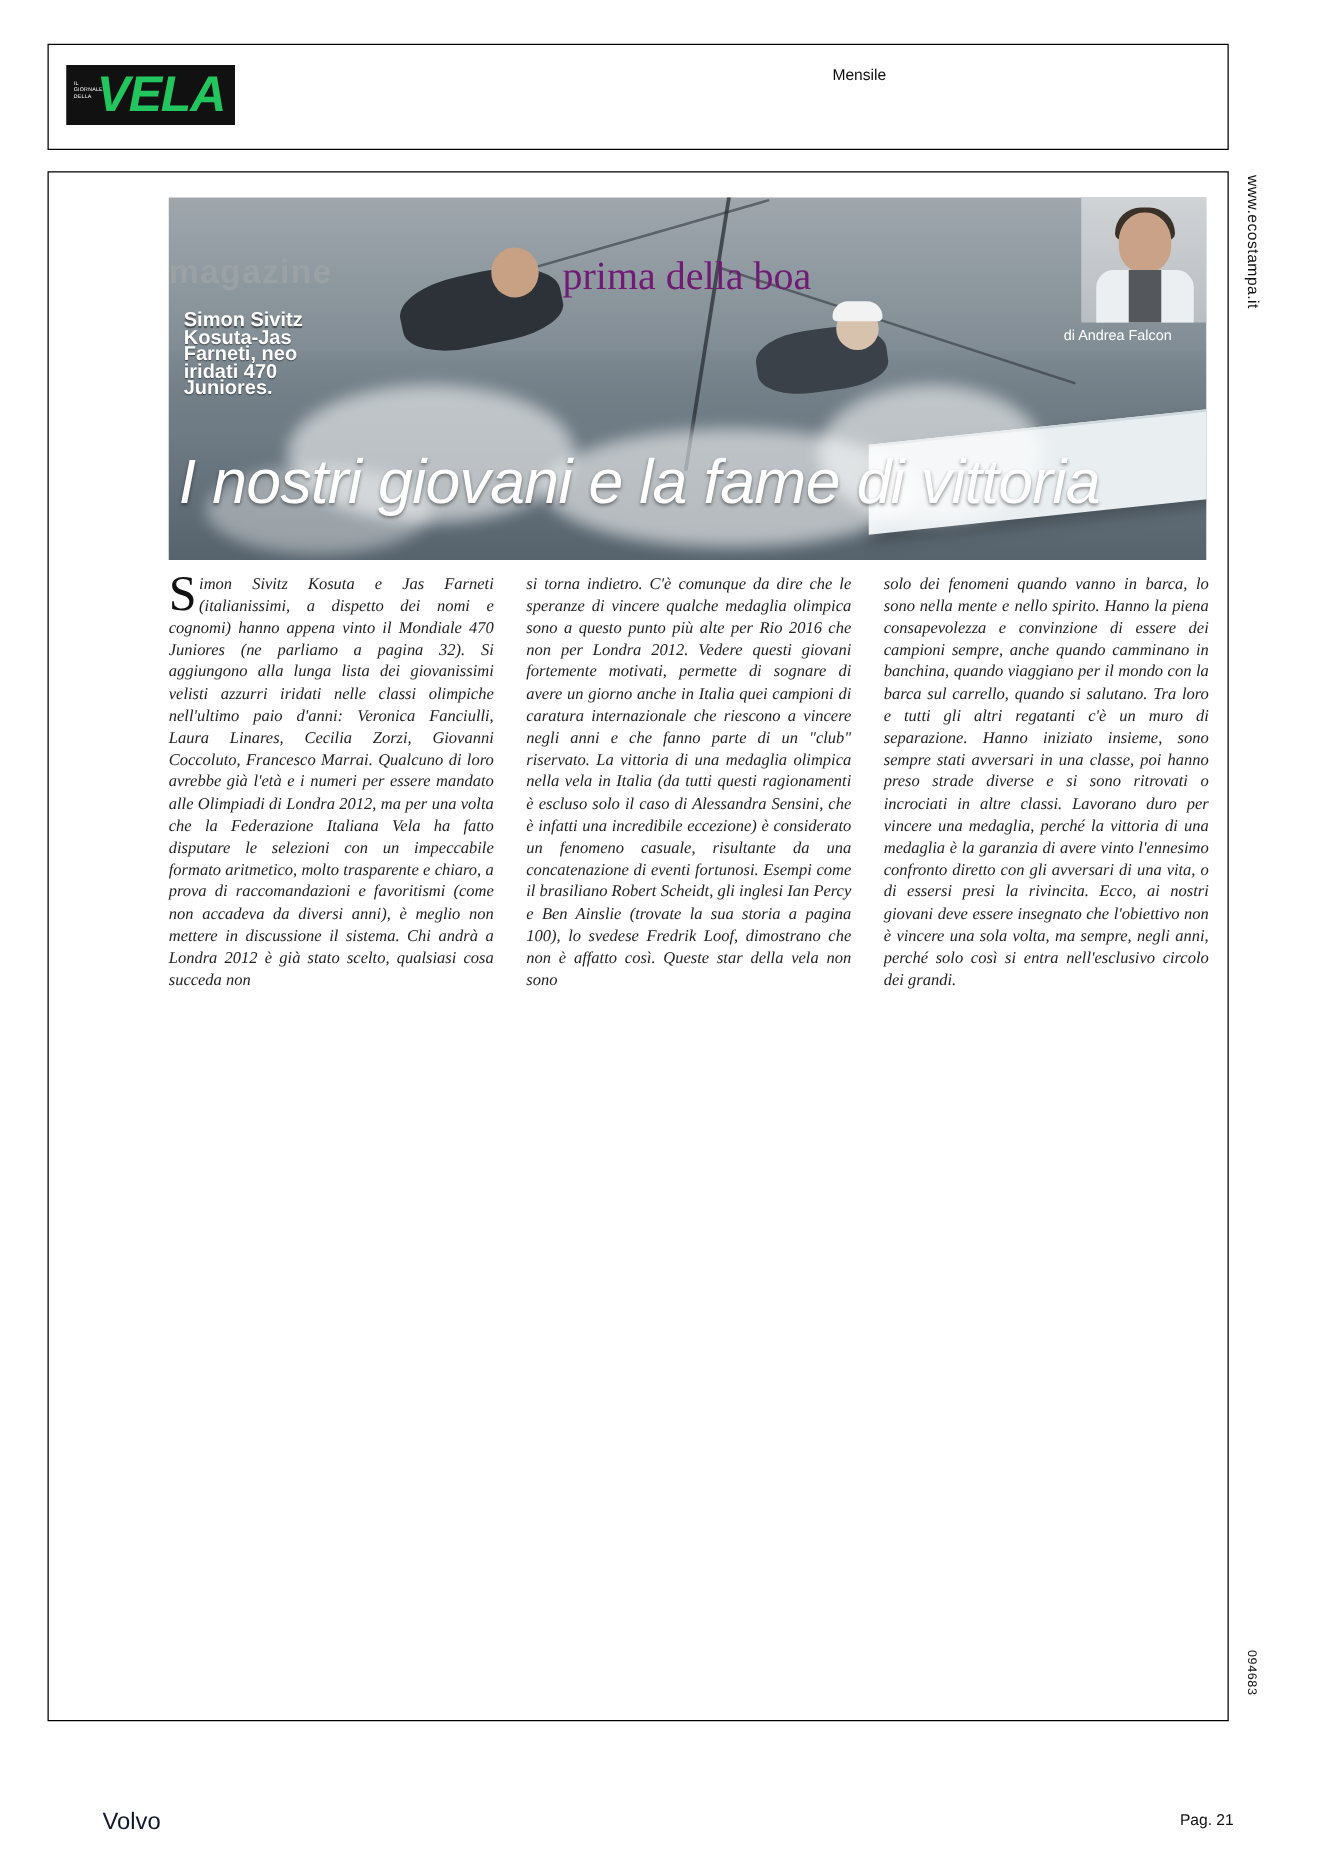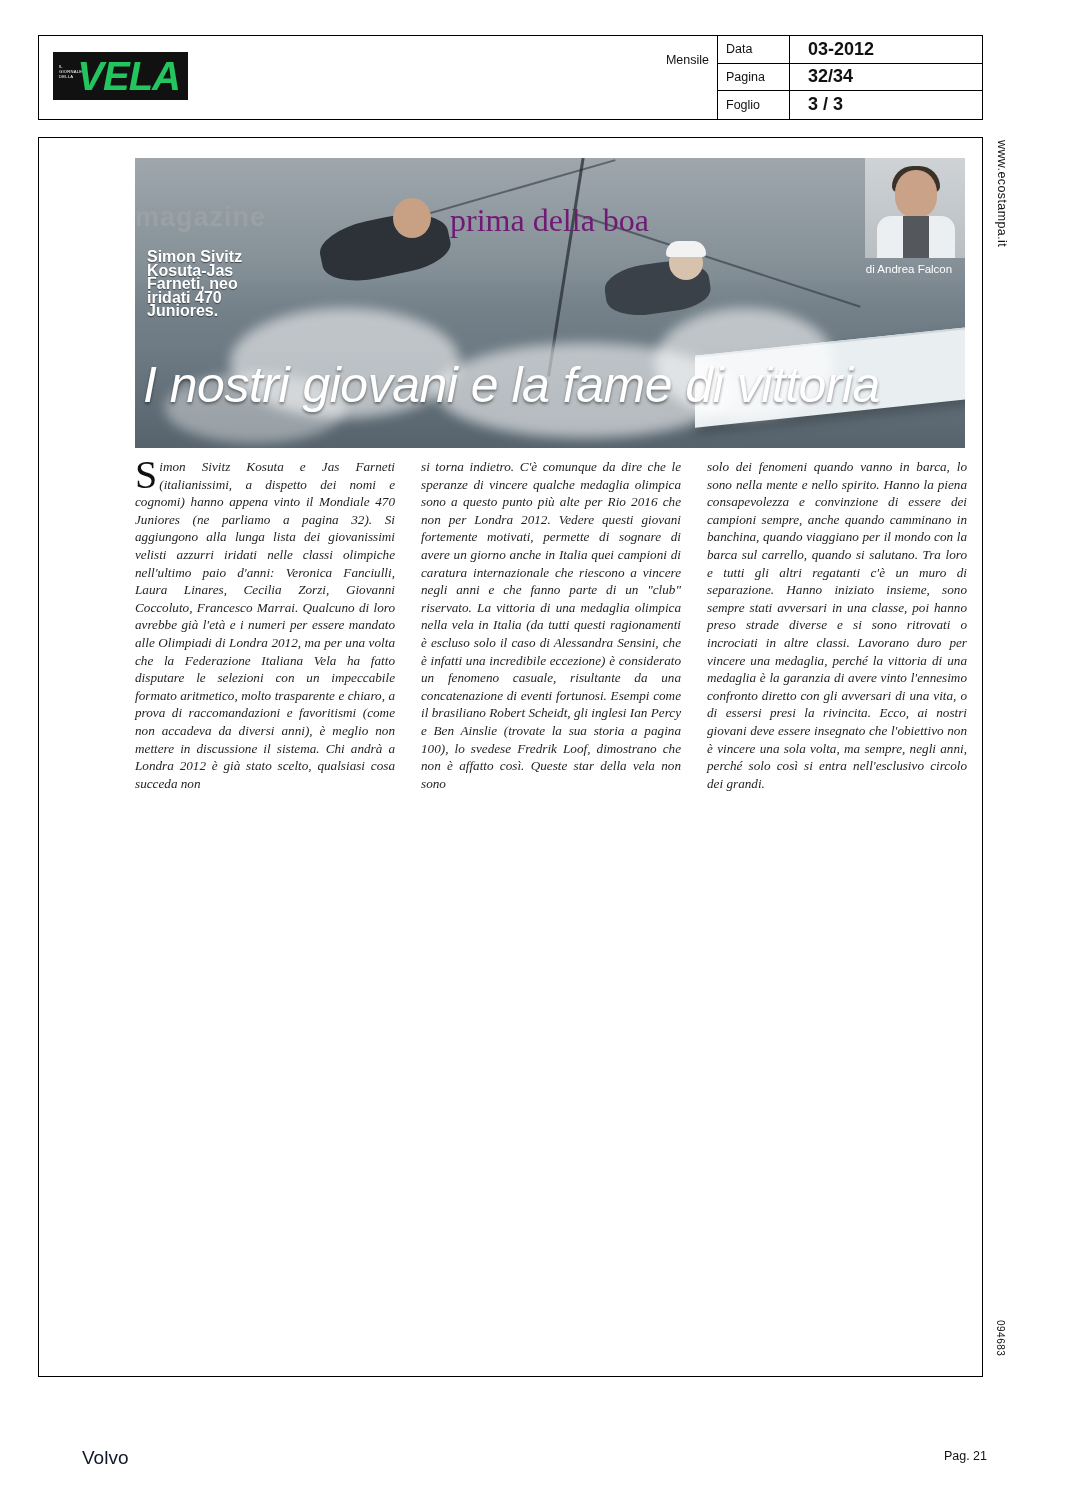--- a/index.html
+++ b/index.html
@@ -247,21 +247,21 @@
   }
   .p-head { position:absolute; left: 30px; top: 12px; width: 42px; height: 48px; background: #caa287; border-radius: 48% 48% 44% 44%; }
   .p-hair { position:absolute; left: 27px; top: 8px; width: 48px; height: 26px; background: #3a3129; border-radius: 24px 24px 6px 6px; }
   .p-body { position:absolute; left: 12px; top: 58px; width: 78px; height: 46px; background: #eceff1; border-radius: 14px 14px 0 0; }
   .p-shirt { position:absolute; left: 38px; top: 58px; width: 26px; height: 46px; background: #54585c; }
 
   .byline {
     position: absolute;
     left: 756px; top: 105px;
     width: 116px;
-    text-align: center;
+    text-align: left;
     font-family: "Liberation Sans", sans-serif;
     font-size: 11.5px;
     color: #ffffff;
     z-index: 8;
   }
 
   .headline {
     position: absolute;
     left: 48px; top: 200px;
     width: 820px;
@@ -345,34 +345,20 @@
 
   <div class="header">
 
     <div class="logo-box">
       <div class="logo-sub">IL GIORNALE DELLA</div>
       <div class="logo-word">VELA</div>
     </div>
 
     <div class="mensile">Mensile</div>
 
-    <div class="meta-table">
-      <div class="meta-row">
-        <div class="meta-label">Data</div>
-        <div class="meta-value">03-2012</div>
-      </div>
-      <div class="meta-row">
-        <div class="meta-label">Pagina</div>
-        <div class="meta-value">32/34</div>
-      </div>
-      <div class="meta-row">
-        <div class="meta-label">Foglio</div>
-        <div class="meta-value">3 / 3</div>
-      </div>
-    </div>
   </div>
 
   <div class="vertical-url">www.ecostampa.it</div>
   <div class="vertical-code">094683</div>
 
   <div class="clip">
 
     <div class="article">
 
       <div class="photo">

